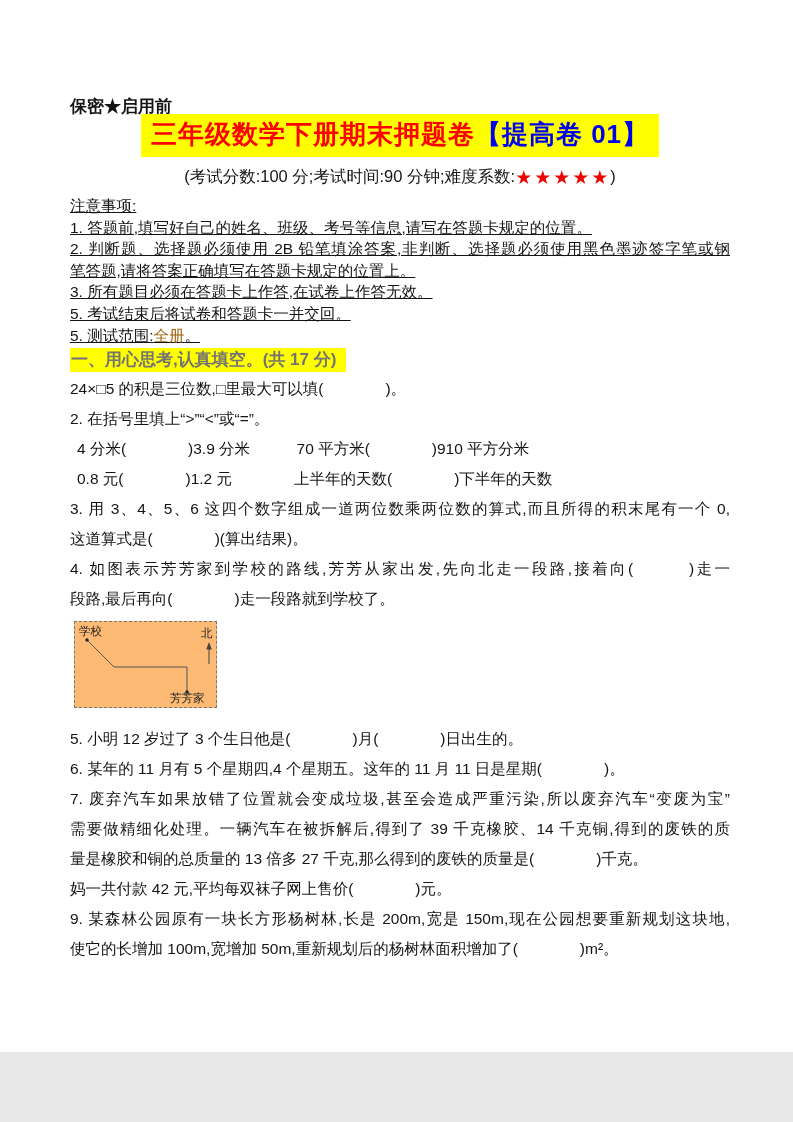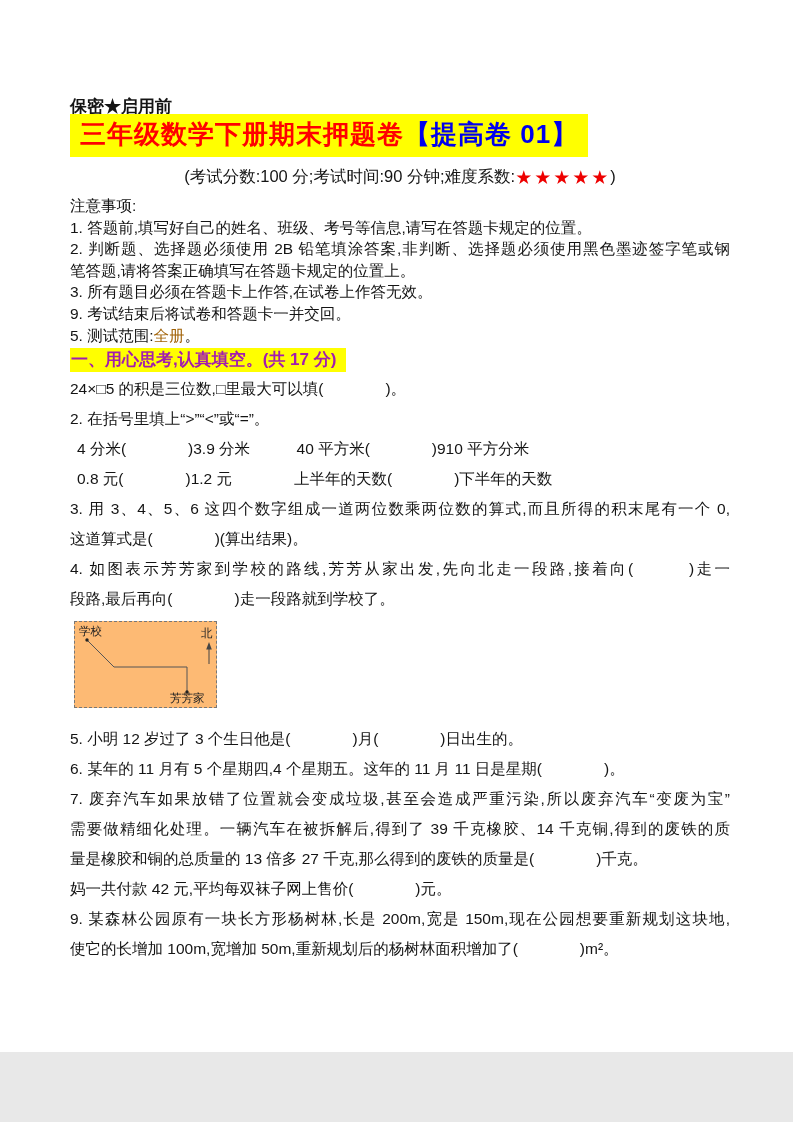--- a/index.html
+++ b/index.html
@@ -9,42 +9,42 @@
     margin:0 auto;
     background:#ffffff;
     overflow:hidden;
     font-family:"Liberation Sans", sans-serif;
     color:#141414;
   }
   .content { position:absolute; left:70px; top:0; width:660px; }
 
   .security { margin-top:96px; font-size:17px; font-weight:bold; line-height:22px; }
 
-  .title-row { margin-top:-4px; }
+  .title-row { text-align:center; margin-top:-4px; }
   .title-hl {
     display:inline-block;
     background:#FFFF00;
     padding:5px 10px 7px 10px;
     font-size:26px; font-weight:bold; line-height:31px;
     letter-spacing:1px;
   }
   .t-red  { color:#FF0000; }
   .t-blue { color:#0000EE; }
 
   .info-row { text-align:center; margin-top:7px; font-size:16.5px; line-height:24px; }
   .stars { color:#EE0000; font-size:19px; letter-spacing:2px; vertical-align:-2px; }
 
-  .notes { margin-top:5px; font-size:15.5px; line-height:21.6px; }
+  .notes { margin-top:5px; font-size:15.5px; line-height:21.6px;text-decoration:underline; }
   .red { color:#a16207; }
 
   .sec-row { margin-top:2px; }
   .sec-hl {
     display:inline-block;
     background:#FFFF00;
-    color:#a21caf;
+    color:#737373;
     font-weight:bold;
     font-size:17px; line-height:21px;
     padding:1px 10px 2px 1px;
   }
 
   .questions { margin-top:2px; font-size:15.5px; line-height:30px; }
   .jl { text-align:justify; text-align-last:justify; text-justify:inter-ideograph; }
   .indent { padding-left:7px; }
 
   .figure {
@@ -80,37 +80,37 @@
     </div>
 
     <div class="info-row"><span>(考试分数:100 分;考试时间:90 分钟;难度系数:</span><span class="stars">★★★★★</span><span>)</span></div>
 
     <div class="notes">
       <div>注意事项:</div>
       <div>1. 答题前,填写好自己的姓名、班级、考号等信息,请写在答题卡规定的位置。</div>
       <div class="jl">2. 判断题、选择题必须使用 2B 铅笔填涂答案,非判断、选择题必须使用黑色墨迹签字笔或钢</div>
       <div>笔答题,请将答案正确填写在答题卡规定的位置上。</div>
       <div>3. 所有题目必须在答题卡上作答,在试卷上作答无效。</div>
-      <div>9. 考试结束后将试卷和答题卡一并交回。</div>
+      <div>5. 考试结束后将试卷和答题卡一并交回。</div>
       <div><span>5. 测试范围:</span><span class="red">全册</span><span>。</span></div>
     </div>
 
     <div class="sec-row">
       <span class="sec-hl">一、用心思考,认真填空。(共 17 分)</span>
     </div>
 
     <div class="questions">
 
       <div>
         <div>24×□5 的积是三位数,□里最大可以填(　　　　)。</div>
       </div>
 
       <div>
         <div>2. 在括号里填上“&gt;”“&lt;”或“=”。</div>
-        <div class="indent">4 分米(　　　　)3.9 分米　　　40 平方米(　　　　)910 平方分米</div>
+        <div class="indent">4 分米(　　　　)3.9 分米　　　70 平方米(　　　　)910 平方分米</div>
         <div class="indent">0.8 元(　　　　)1.2 元　　　　上半年的天数(　　　　)下半年的天数</div>
       </div>
 
       <div>
         <div class="jl">3. 用 3、4、5、6 这四个数字组成一道两位数乘两位数的算式,而且所得的积末尾有一个 0,</div>
         <div>这道算式是(　　　　)(算出结果)。</div>
       </div>
 
       <div>
         <div class="jl">4. 如图表示芳芳家到学校的路线,芳芳从家出发,先向北走一段路,接着向(　　　)走一</div>

